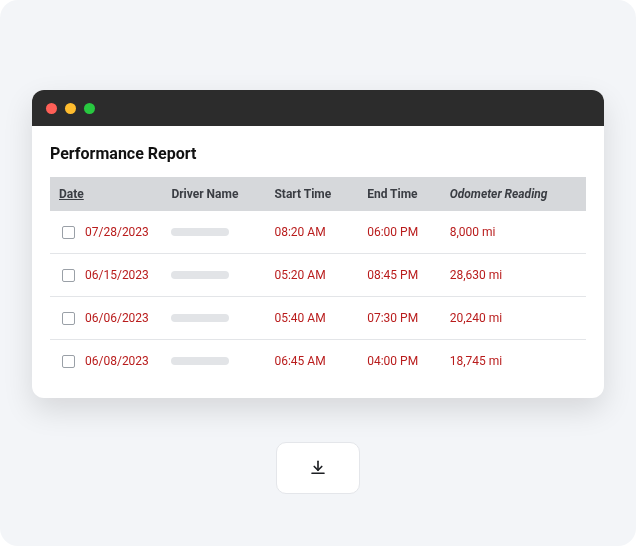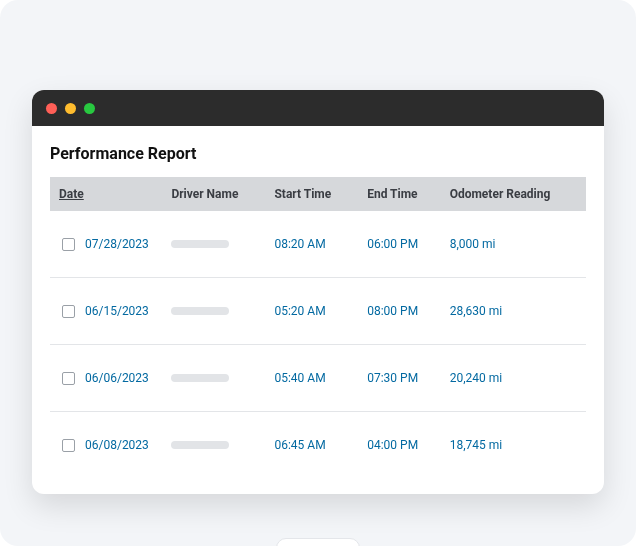--- a/index.html
+++ b/index.html
@@ -64,28 +64,28 @@
   .th {
     text-align: left;
     font-weight: 700;
     color: #3a3d43;
     padding: 10px 8px;
   }
   .th-date { width: 110px; padding-left: 9px; text-decoration: underline;}
   .th-driver { width: 100px; }
   .th-start { width: 90px; }
   .th-end { width: 80px; }
-  .th-odo { width: 140px; }
+  .th-odo { width: 140px; font-style: italic; }
   .tr {
     border-bottom: 1px solid #e3e5e8;
   }
   .tr:last-child { border-bottom: none; }
   .td {
-    padding: 26px 8px;
-    color: #0369a1;
+    padding: 14px 8px;
+    color: #b91c1c;
     font-size: 12px;
     vertical-align: middle;
   }
   .date-cell {
     display: flex;
     align-items: center;
     gap: 10px;
     padding-left: 4px;
   }
   .checkbox {
@@ -174,21 +174,21 @@
             <td class="td">
                 <div class="date-cell">
                   <span class="checkbox"></span>
                   <span>06/15/2023</span>
                 </div>
               </td>
             <td class="td">
                 <span class="driver-placeholder"></span>
               </td>
             <td class="td">05:20 AM</td>
-            <td class="td">08:00 PM</td>
+            <td class="td">08:45 PM</td>
             <td class="td">28,630 mi</td>
           </tr>
           <tr class="tr">
             <td class="td">
                 <div class="date-cell">
                   <span class="checkbox"></span>
                   <span>06/06/2023</span>
                 </div>
               </td>
             <td class="td">

